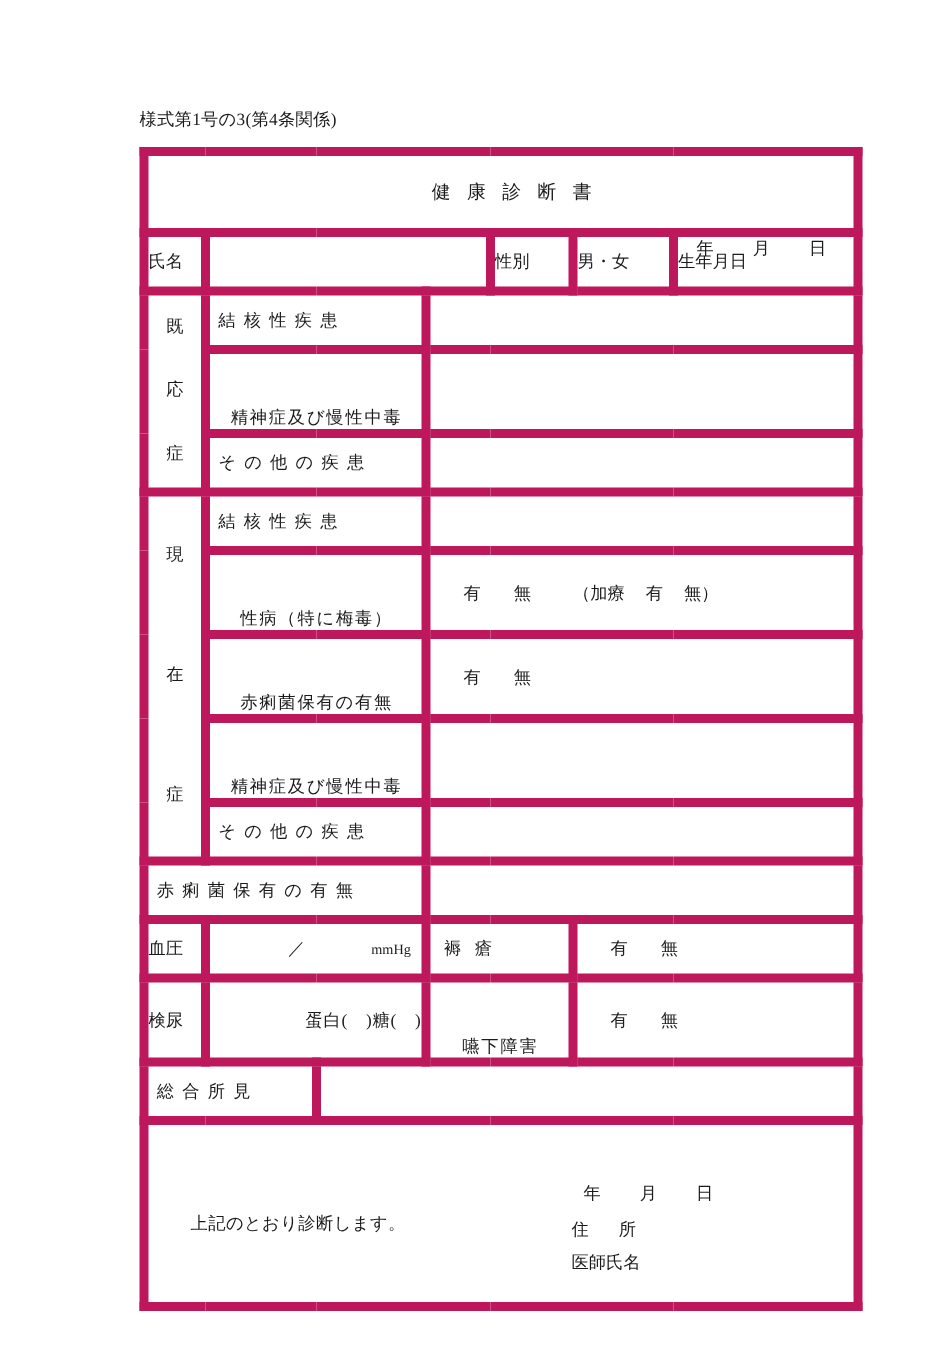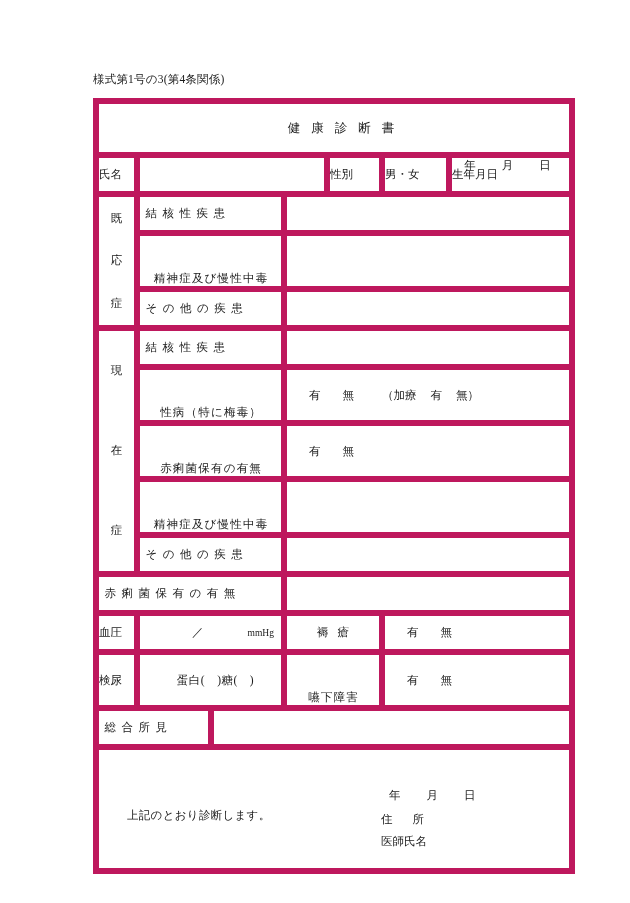--- a/index.html
+++ b/index.html
@@ -65,21 +65,21 @@
   .spread-tight {
     display: block;
     text-align: center;
     letter-spacing: 1.2px;
     text-indent: 1.2px;
     white-space: nowrap;
     margin-top: 35px;
   }
   .spread-wide {
     display: block;
-    text-align: center;
+    text-align: left;
     letter-spacing: 9px;
     text-indent: 9px;
     white-space: nowrap;
   }
   .plain-c {
     display: block;
     text-align: left;
     white-space: nowrap;
     font-family: Liberation Serif, serif;
   }
@@ -144,21 +144,21 @@
     display: inline-block;
     width: 44px;
   }
   .mmhg {
     font-size: 9.5px;
     letter-spacing: 0;
   }
   .urine-line {
     display: block;
     white-space: nowrap;
-    text-align: center;
+    text-align: right;
     padding-left: 10px;
     letter-spacing: 0.5px;
   }
 
   
   .closing-cell {
     height: 118px !important;
     position: relative;
   }
   .closing-inner {

